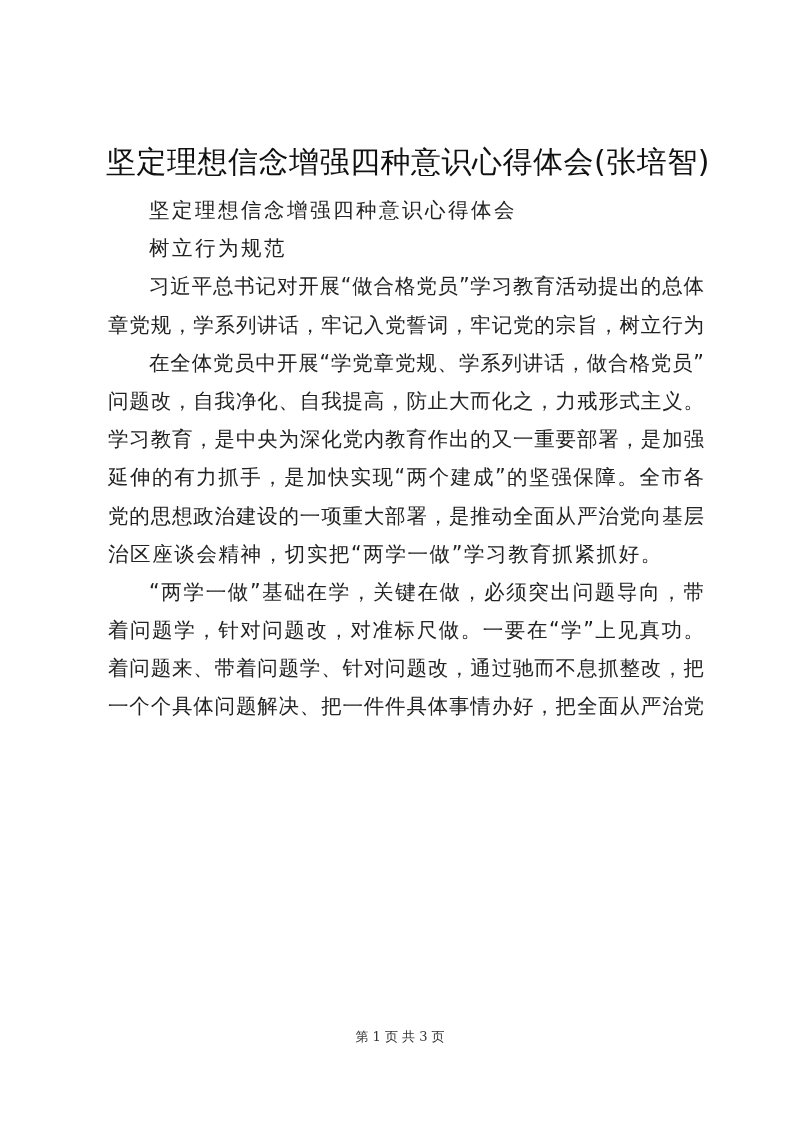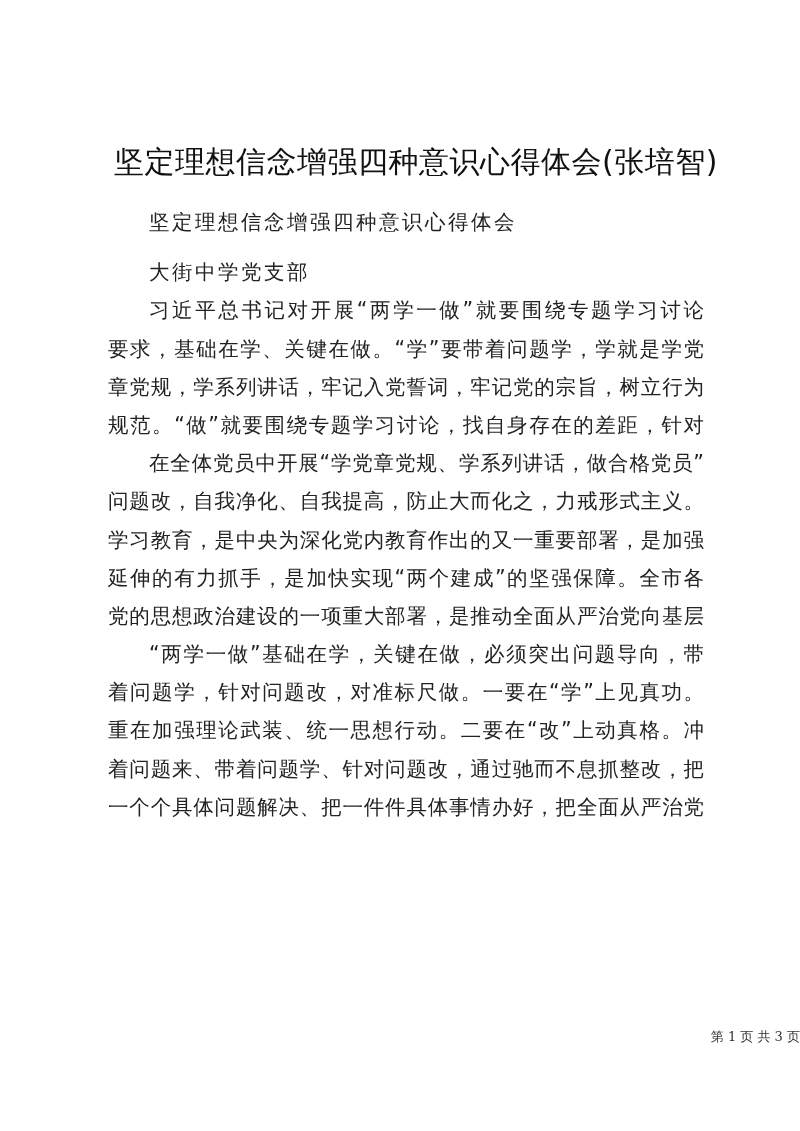--- a/index.html
+++ b/index.html
@@ -1,49 +1,47 @@
 <!DOCTYPE html>
 <html><head>
 <meta charset="utf-8">
 <style>
   html, body { margin: 0; padding: 0; background: #ffffff; }
   body { width: 800px; height: 1131px; position: relative; overflow: hidden;
          font-family: "DejaVu Serif", "Liberation Serif", serif; color: #1a1a1a; }
   .page { position: absolute; left: 0; top: 0; width: 800px; height: 1131px; background: #fff; }
   .title { position: absolute; left: 106px; top: 142px; width: 620px;
            font-size: 30px; line-height: 40px; white-space: nowrap; letter-spacing: 0.5px;
-           font-family: "DejaVu Sans", "Liberation Sans", sans-serif; color: #111; text-align: center; }
+           font-family: "DejaVu Sans", "Liberation Sans", sans-serif; color: #111; }
   .body { position: absolute; left: 108px; top: 191px; width: 596px; }
   .line { height: 38.2px; line-height: 38.2px; font-size: 20.5px; white-space: nowrap;
           font-family: "DejaVu Sans", "Liberation Sans", sans-serif; color: #222;
           text-align: justify; text-align-last: justify; }
   .line.indent { padding-left: 41px; }
-  .line.short { text-align-last: left; letter-spacing: 2.5px; margin-top: 12px; }
-  .footer { position: absolute; left: 0; top: 1028px; width: 800px; text-align: right;
+  .line.short { text-align-last: left; letter-spacing: 2.5px; }
+  .footer { position: absolute; left: 0; top: 1028px; width: 800px; text-align: center;
             font-size: 13px; color: #333; font-family: "DejaVu Serif", "Liberation Serif", serif; }
 </style>
 </head>
 <body>
 
 <div class="page">
   <div class="title">坚定理想信念增强四种意识心得体会(张培智)</div>
 
   <div class="body">
     <div class="line indent short">坚定理想信念增强四种意识心得体会</div>
-    <div class="line indent short">大街中学党支部</div>
-    <div class="line indent">习近平总书记对开展“两学一做”就要围绕专题学习讨论</div>
-    <div class="line">要求，基础在学、关键在做。“学”要带着问题学，学就是学党</div>
+    <div class="line indent short">树立行为规范</div>
+    <div class="line indent">习近平总书记对开展“做合格党员”学习教育活动提出的总体</div>
     <div class="line">章党规，学系列讲话，牢记入党誓词，牢记党的宗旨，树立行为</div>
-    <div class="line">规范。“做”就要围绕专题学习讨论，找自身存在的差距，针对</div>
     <div class="line indent">在全体党员中开展“学党章党规、学系列讲话，做合格党员”</div>
     <div class="line">问题改，自我净化、自我提高，防止大而化之，力戒形式主义。</div>
     <div class="line">学习教育，是中央为深化党内教育作出的又一重要部署，是加强</div>
     <div class="line">延伸的有力抓手，是加快实现“两个建成”的坚强保障。全市各</div>
     <div class="line">党的思想政治建设的一项重大部署，是推动全面从严治党向基层</div>
+    <div class="line short" style="letter-spacing:1.6px">治区座谈会精神，切实把“两学一做”学习教育抓紧抓好。</div>
     <div class="line indent">“两学一做”基础在学，关键在做，必须突出问题导向，带</div>
     <div class="line">着问题学，针对问题改，对准标尺做。一要在“学”上见真功。</div>
-    <div class="line">重在加强理论武装、统一思想行动。二要在“改”上动真格。冲</div>
     <div class="line">着问题来、带着问题学、针对问题改，通过驰而不息抓整改，把</div>
     <div class="line">一个个具体问题解决、把一件件具体事情办好，把全面从严治党</div>
   </div>
 
   <div class="footer">第 1 页  共 3 页</div>
 </div>
 
 </body></html>

